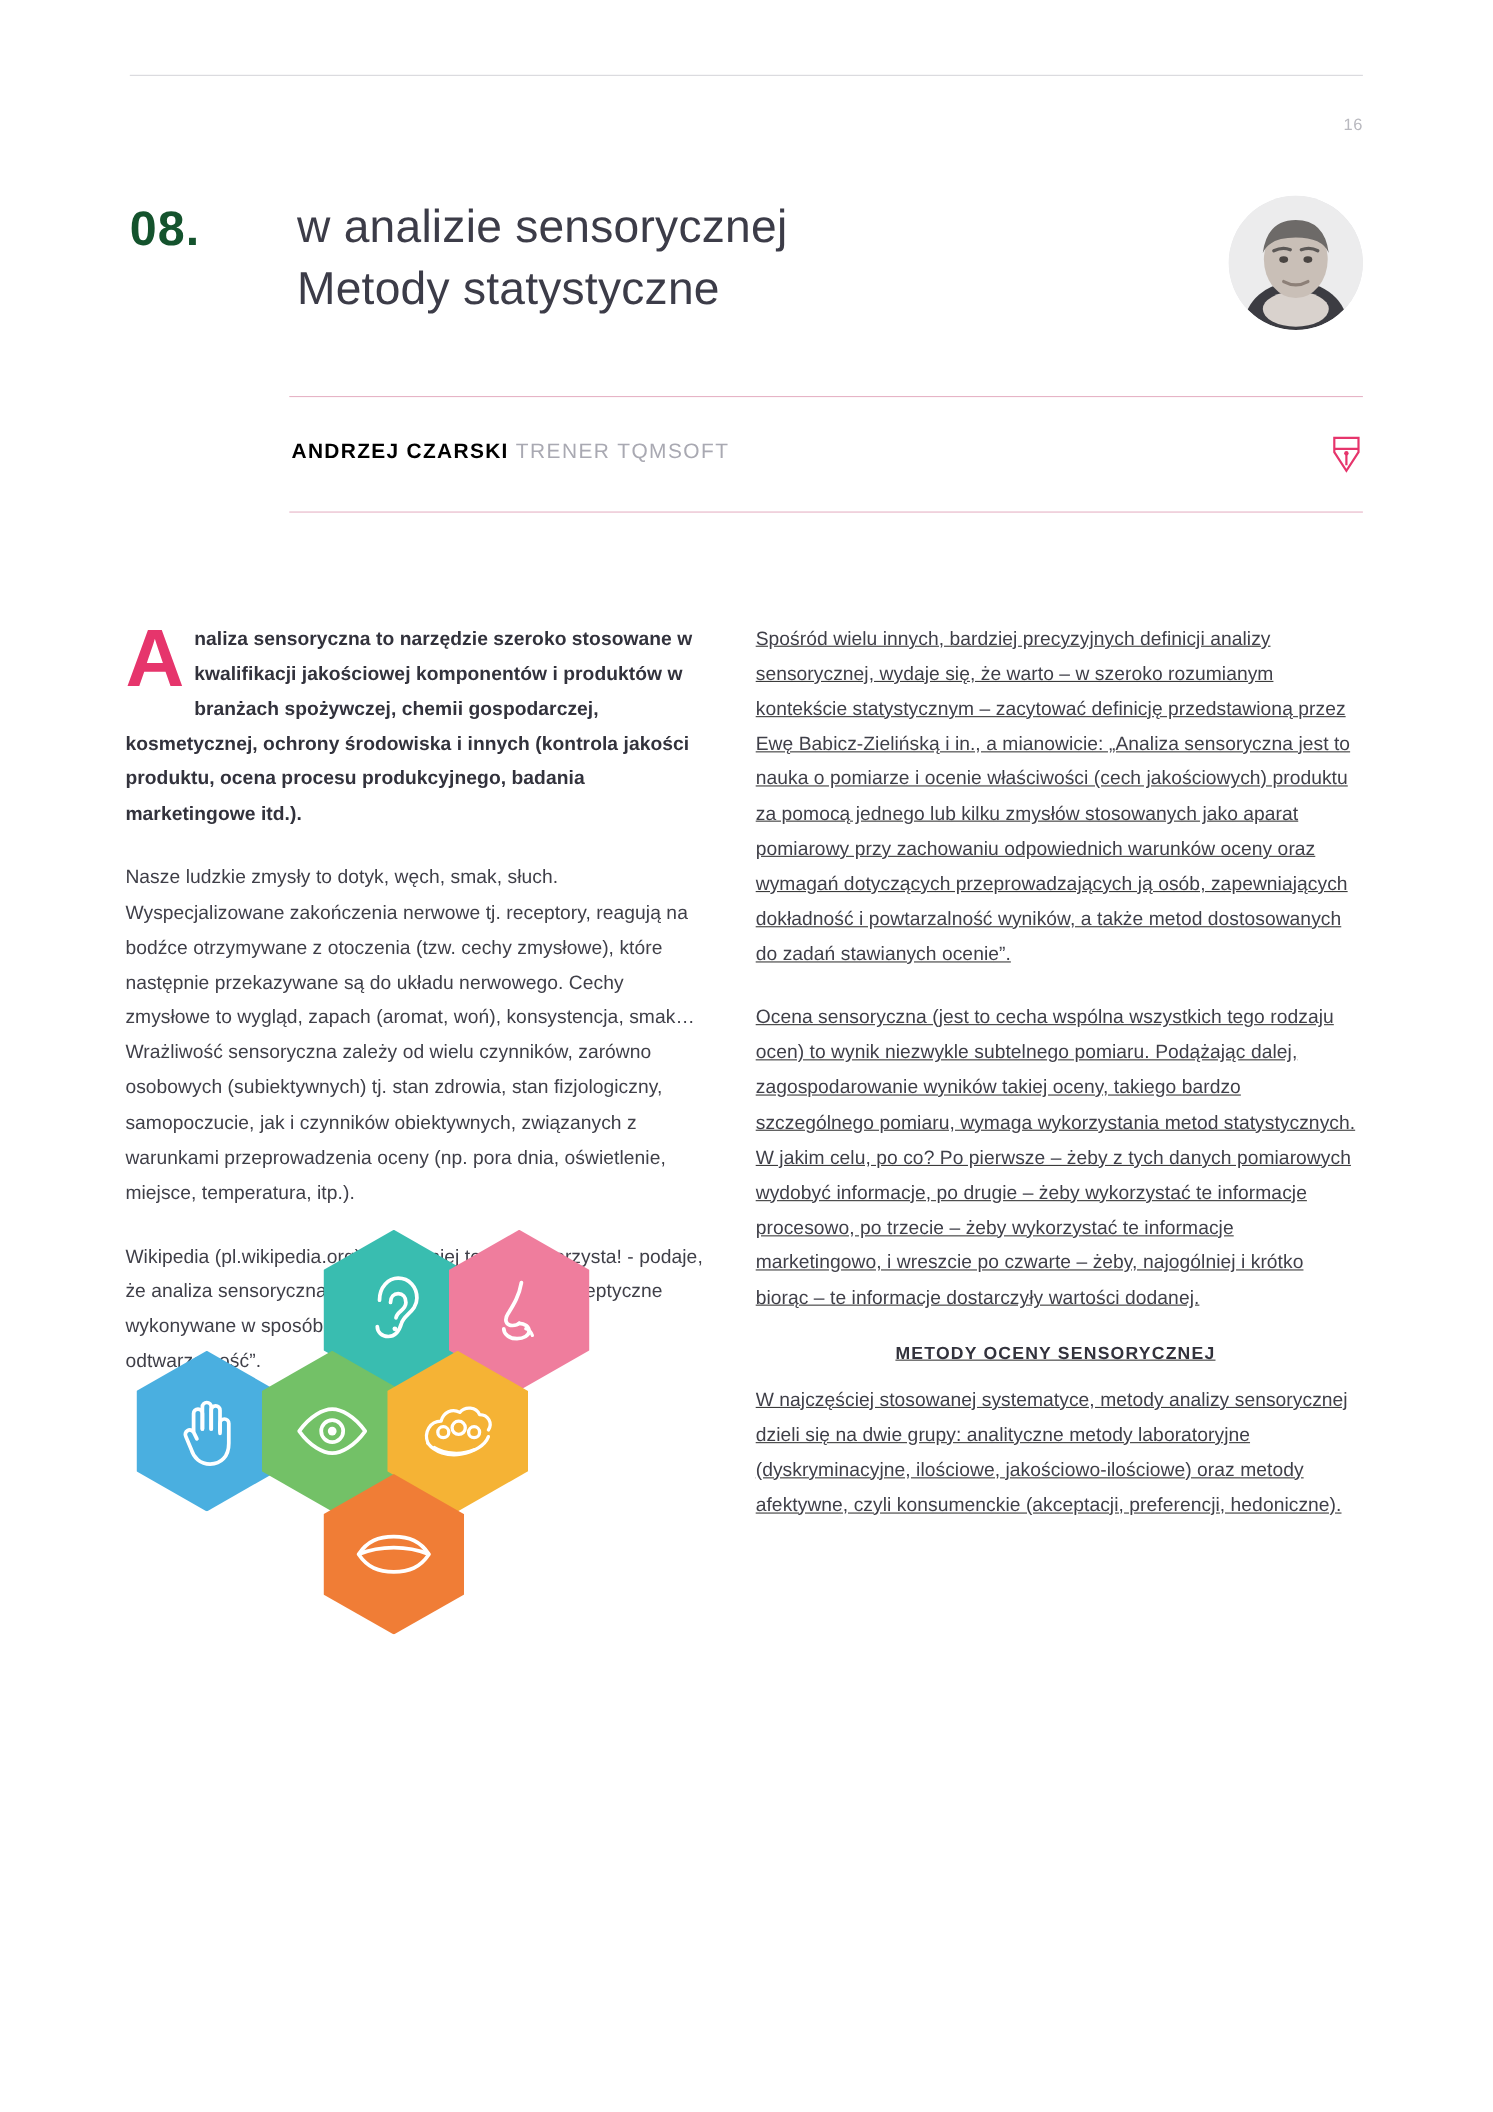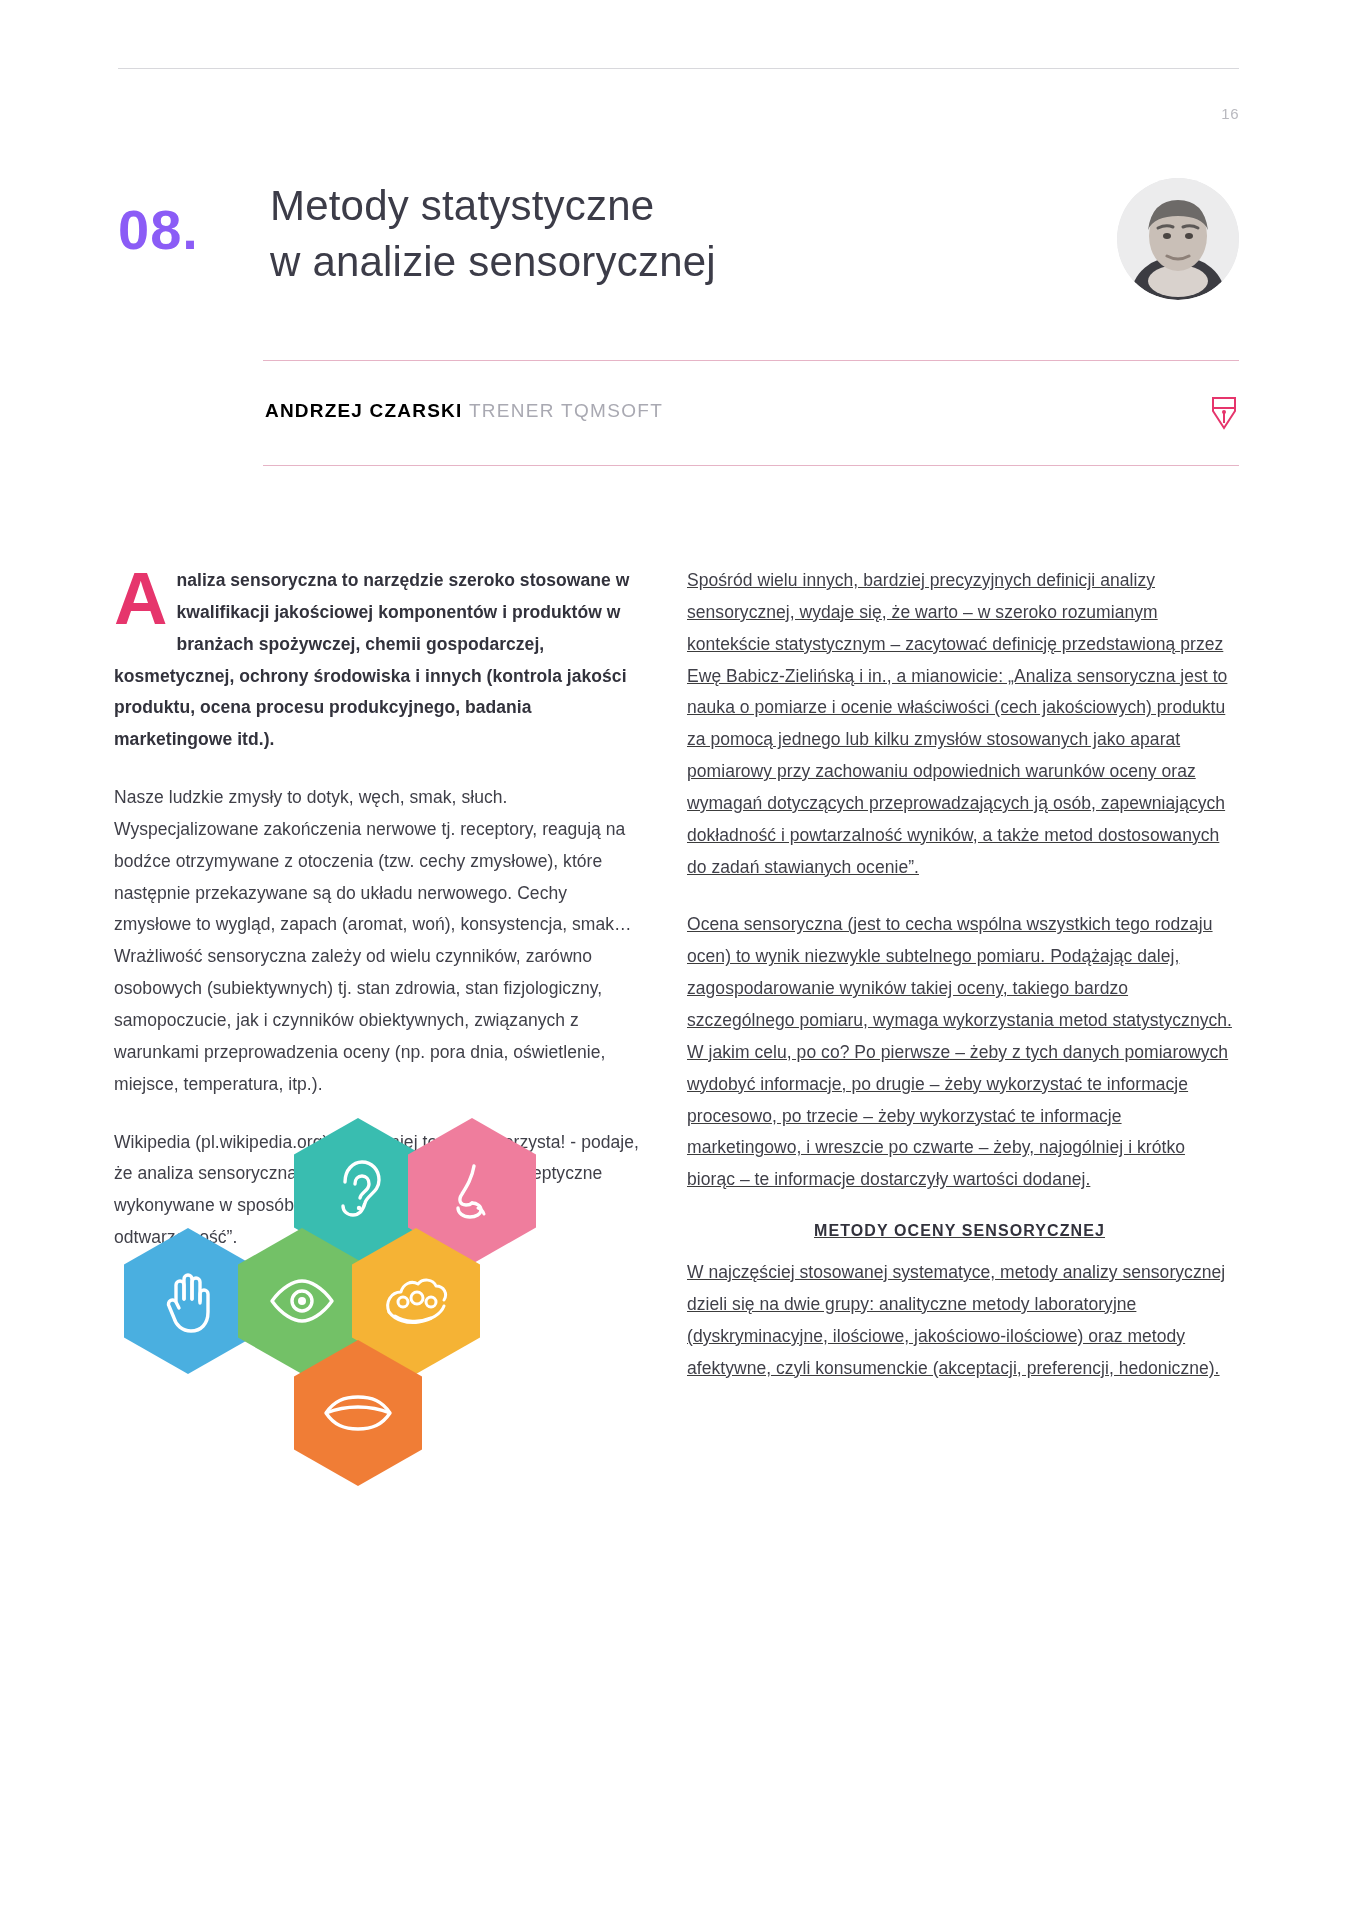--- a/index.html
+++ b/index.html
@@ -45,25 +45,24 @@
   .title-block {
     position: absolute;
     left: 118px;
     top: 178px;
     width: 1000px;
   }
   .chapter-num {
     position: absolute;
     left: 0;
     top: 6px;
-    font-size: 56px;
-    font-weight: bold;
-    color: #8b5cf6;
+    font-size: 44px;
+    font-weight: bold;
+    color: #14532d;
     letter-spacing: 1px;
-    margin-top: 13px;
   }
   .chapter-title {
     position: absolute;
     left: 152px;
     top: 0;
     font-size: 42px;
     line-height: 1.33;
     font-weight: normal;
     color: #3c3c48;
     letter-spacing: 0.2px;
@@ -202,22 +201,22 @@
 
 <div class="page">
 
   <div class="top-rule"></div>
 
   <div class="page-number">16</div>
 
   <div class="title-block">
     <div class="chapter-num">08.</div>
     <div class="chapter-title">
+      <div>w analizie sensorycznej</div>
       <div>Metody statystyczne</div>
-      <div>w analizie sensorycznej</div>
     </div>
   </div>
 
   <div class="portrait">
     <svg width="122" height="122" viewBox="0 0 122 122" aria-hidden="true">
       <defs>
         <clipPath id="circ">
             <circle cx="61" cy="61" r="61"></circle>
           </clipPath>
       </defs>

